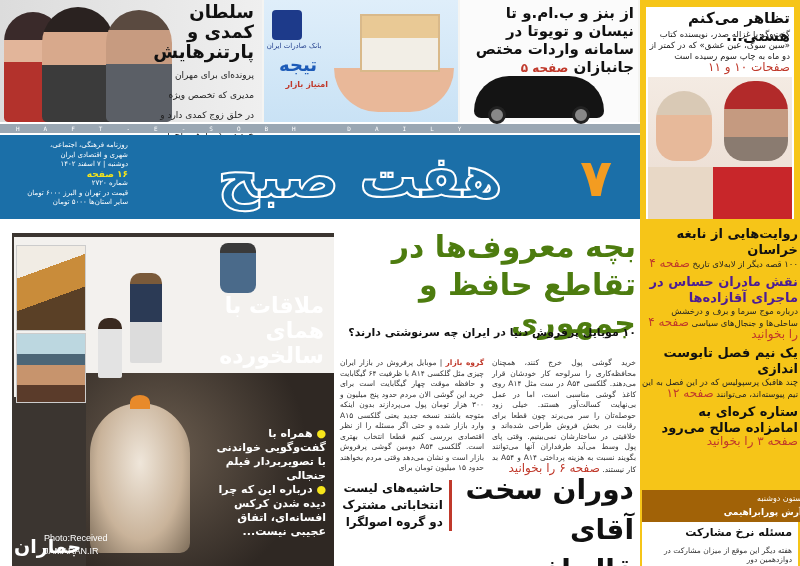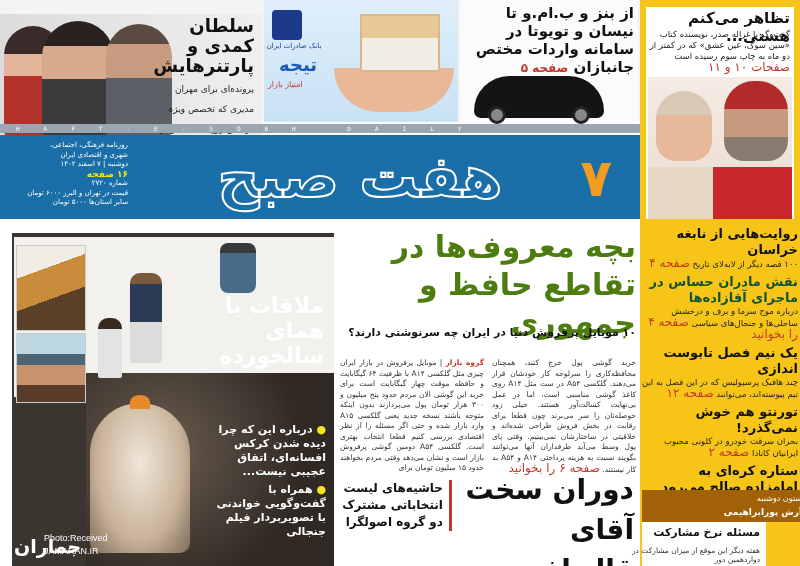--- a/index.html
+++ b/index.html
@@ -3,62 +3,62 @@
 <meta charset="utf-8">
 <style>
   * { box-sizing: border-box; margin: 0; padding: 0; }
   html, body { width: 800px; height: 566px; overflow: hidden; background: #fff; }
   body { font-family: "DejaVu Sans", sans-serif; position: relative; direction: ltr; }
   .abs { position: absolute; }
   .rtl { direction: rtl; text-align: right; }
 
   
   .top-strip { left: 0; top: 0; width: 640px; height: 122px; background: #f4f4f2; }
-  .story-sultan { left: 0; top: 14px; width: 262px; height: 122px; background: linear-gradient(90deg,#dcdcdc,#efefef); }
+  .story-sultan { left: 0; top: 0; width: 262px; height: 122px; background: linear-gradient(90deg,#dcdcdc,#efefef); }
   .person { position: absolute; bottom: 0; border-radius: 40px 40px 6px 6px; }
   .p1 { left: 4px; width: 58px; height: 110px; background: linear-gradient(180deg,#3a2a2a 0 25%, #e2b59a 25% 45%, #b3322c 45%); }
   .p2 { left: 42px; width: 72px; height: 115px; background: linear-gradient(180deg,#2a2220 0 22%, #d8a98c 22% 50%, #3b3b3b 50%); }
   .p3 { left: 106px; width: 66px; height: 112px; background: linear-gradient(180deg,#5a4a40 0 18%, #c79b80 18% 48%, #5b5f66 48%); }
   .sultan-text { right: 8px; top: 2px; width: 96px; }
   .headline-sm { font-weight: bold; font-size: 18px; line-height: 20px; color: #111; }
   .body-sm { font-size: 9px; line-height: 20px; color: #222; margin-top: 3px; }
   .page-ref { color: #c0392b; font-size: 12px; }
 
   .ad-bank { left: 264px; top: 0; width: 194px; height: 122px; background: linear-gradient(180deg,#dfeefa,#c9e2f5); overflow: hidden; }
   .bank-logo { left: 8px; top: 10px; width: 30px; height: 30px; background: #1d3a8a; border-radius: 4px; }
   .bank-name { left: 2px; top: 42px; width: 56px; font-size: 7px; color: #1d3a8a; text-align: center; }
   .ad-brand { left: 4px; top: 54px; width: 60px; font-size: 18px; font-weight: bold; color: #1d5bb8; text-align: center; }
-  .ad-sub { left: 4px; top: 80px; width: 60px; font-size: 8px; color: #c0392b; font-weight: normal; text-align: left; }
+  .ad-sub { left: 4px; top: 80px; width: 60px; font-size: 8px; color: #c0392b; font-weight: bold; text-align: right; }
   .house { left: 96px; top: 14px; width: 80px; height: 58px; background: linear-gradient(180deg,#e9c995 0 40%, #f2eee6 40%); border: 2px solid #d9b98a; }
   .hands { left: 70px; top: 68px; width: 120px; height: 44px; background: #e9b899; border-radius: 0 0 60px 60px; }
 
   .story-cars { left: 460px; top: 0; width: 178px; height: 122px; background: #fbfbfb; }
   .cars-text { right: 4px; top: 4px; width: 172px; font-size: 15px; line-height: 18px; }
   .car { left: 14px; top: 76px; width: 130px; height: 42px; background: #141414; border-radius: 40px 40px 8px 8px; }
   .wheel { position: absolute; bottom: -6px; width: 18px; height: 18px; background: #888; border: 3px solid #222; border-radius: 50%; }
 
   
   .right-col { left: 640px; top: 0; width: 160px; height: 566px; background: #f6c518; }
   .feature-box { left: 643px; top: 4px; width: 154px; height: 218px; border: 3px solid #f6c518; background: #fff; }
   .feature-title { right: 4px; top: 2px; font-size: 15px; font-weight: bold; color: #111; }
   .feature-body { right: 4px; top: 22px; width: 144px; font-size: 8.5px; line-height: 11px; color: #222; }
   .feature-photo { left: 2px; top: 70px; width: 144px; height: 142px; background: linear-gradient(180deg,#f4ebe3,#eadbd0); overflow: hidden; }
   .face-w { left: 8px; top: 14px; width: 56px; height: 70px; border-radius: 28px 28px 20px 20px; background: linear-gradient(180deg,#d9c9b5 0 35%, #e7b99a 35%); }
   .face-m { left: 76px; top: 4px; width: 64px; height: 80px; border-radius: 30px 30px 20px 20px; background: linear-gradient(180deg,#b22a2a 0 35%, #c59a80 35% 70%, #8a7b70 70%); }
   .sweater { left: 0; top: 90px; width: 144px; height: 60px; background: linear-gradient(90deg,#e8d8c6 0 45%, #c8262a 45%); }
 
   .rc-stories { left: 642px; top: 226px; width: 156px; }
   .rc-h { font-size: 13px; line-height: 16px; font-weight: bold; color: #111; }
-  .rc-h.red { color: #14532d; }
+  .rc-h.red { color: #4c1d95; }
   .rc-p { font-size: 8.5px; line-height: 11px; color: #222; margin-bottom: 4px; }
 
   .column-box { left: 642px; top: 490px; width: 168px; height: 32px; background: #a16207; }
   .col-label { right: 8px; top: 4px; font-size: 8px; color: #fff; }
   .col-author { right: 8px; top: 17px; font-size: 9px; color: #fff; font-weight: bold; }
-  .column-body { left: 642px; top: 522px; width: 124px; height: 44px; background: #fff; }
+  .column-body { left: 642px; top: 522px; width: 156px; height: 44px; background: #fff; }
   .col-title { right: 6px; top: 4px; font-size: 11px; font-weight: bold; color: #111; }
   .col-text { right: 6px; top: 24px; width: 148px; font-size: 7.5px; color: #333; }
 
   
   .tagline-bar { left: 0; top: 124px; width: 640px; height: 9px; background: #9aa7b3; color: #fff; font-size: 6px; letter-spacing: 24px; padding-left: 16px; line-height: 9px; font-family: "DejaVu Sans Mono", monospace; white-space: nowrap; overflow: hidden; }
   .masthead { left: 0; top: 135px; width: 640px; height: 84px; background: #1b6fa8; }
   .logo-text { left: 150px; top: 6px; width: 420px; height: 72px; color: #fff; font-size: 58px; font-weight: bold; text-align: center; line-height: 72px; -webkit-text-stroke: 2px #fff; color: #1b6fa8; letter-spacing: -2px; }
   .logo-seven { left: 570px; top: 10px; width: 52px; height: 66px; color: #f39c21; font-size: 52px; font-weight: bold; text-align: center; line-height: 66px; }
   .mast-info { left: 8px; top: 6px; width: 120px; font-size: 7px; line-height: 9.5px; color: #fff; }
   .mast-info .yellow { color: #f6e51b; font-weight: bold; font-size: 9px; }
@@ -153,24 +153,20 @@
   </div>
   <div>
     <div class="rc-h red">نقش مادران حساس در ماجرای آقازاده‌ها</div>
     <div class="rc-p"><span>درباره موج سرما و برف و درخشش ساحلی‌ها و جنجال‌های سیاسی</span> <span class="page-ref">صفحه ۴ را بخوانید</span></div>
   </div>
   <div>
     <div class="rc-h">یک نیم فصل تابوست اندازی</div>
     <div class="rc-p"><span>چند هافبک پرسپولیس که در این فصل به این تیم پیوسته‌اند، می‌توانند</span> <span class="page-ref">صفحه ۱۲</span></div>
   </div>
   <div>
-    <div class="rc-h">تورنتو هم خوش نمی‌گذرد!</div>
-    <div class="rc-p"><span>بحران سرقت خودرو در کلونی محبوب ایرانیان کانادا</span> <span class="page-ref">صفحه ۲</span></div>
-  </div>
-  <div>
     <div class="rc-h">ستاره کره‌ای به امامزاده صالح می‌رود</div>
     <div class="rc-p"><span class="page-ref">صفحه ۳ را بخوانید</span></div>
   </div>
 </div>
 
 <div class="abs column-box rtl">
   <div class="abs col-label">ستون دوشنبه</div>
   <div class="abs col-author">آرش پورابراهیمی</div>
 </div>
 <div class="abs column-body rtl">
@@ -199,22 +195,22 @@
   <div class="abs rock"></div>
   <div class="abs man1"></div>
   <div class="abs man2"></div>
   <div class="abs man3"></div>
   <div class="abs vulture"></div>
   <div class="abs vulture-crest"></div>
   <div class="abs inset1"></div>
   <div class="abs inset2"></div>
   <div class="abs photo-headline rtl">ملاقات با همای سالخورده</div>
   <div class="abs photo-bullets rtl">
+    <div style="margin-top:4px"><span class="bullet-dot">● </span><span>همراه با گفت‌وگویی خواندنی با تصویربردار فیلم جنجالی</span></div>
     <div><span class="bullet-dot">● </span><span>درباره این که چرا دیده شدن کرکس افسانه‌ای، اتفاق عجیبی نیست...</span></div>
-    <div style="margin-top:4px"><span class="bullet-dot">● </span><span>همراه با گفت‌وگویی خواندنی با تصویربردار فیلم جنجالی</span></div>
   </div>
   <div class="abs watermark">
     <div class="abs wm-logo">جماران</div>
     <div class="abs wm-line1">Photo:Received</div>
     <div class="abs wm-line2">JAMARAN.IR</div>
   </div>
 </div>
 
 <div class="abs main-headline rtl">بچه معروف‌ها در تقاطع حافظ و جمهوری</div>
 <div class="abs main-sub rtl">۱۰ موبایل پرفروش دنیا در ایران چه سرنوشتی دارند؟</div>

